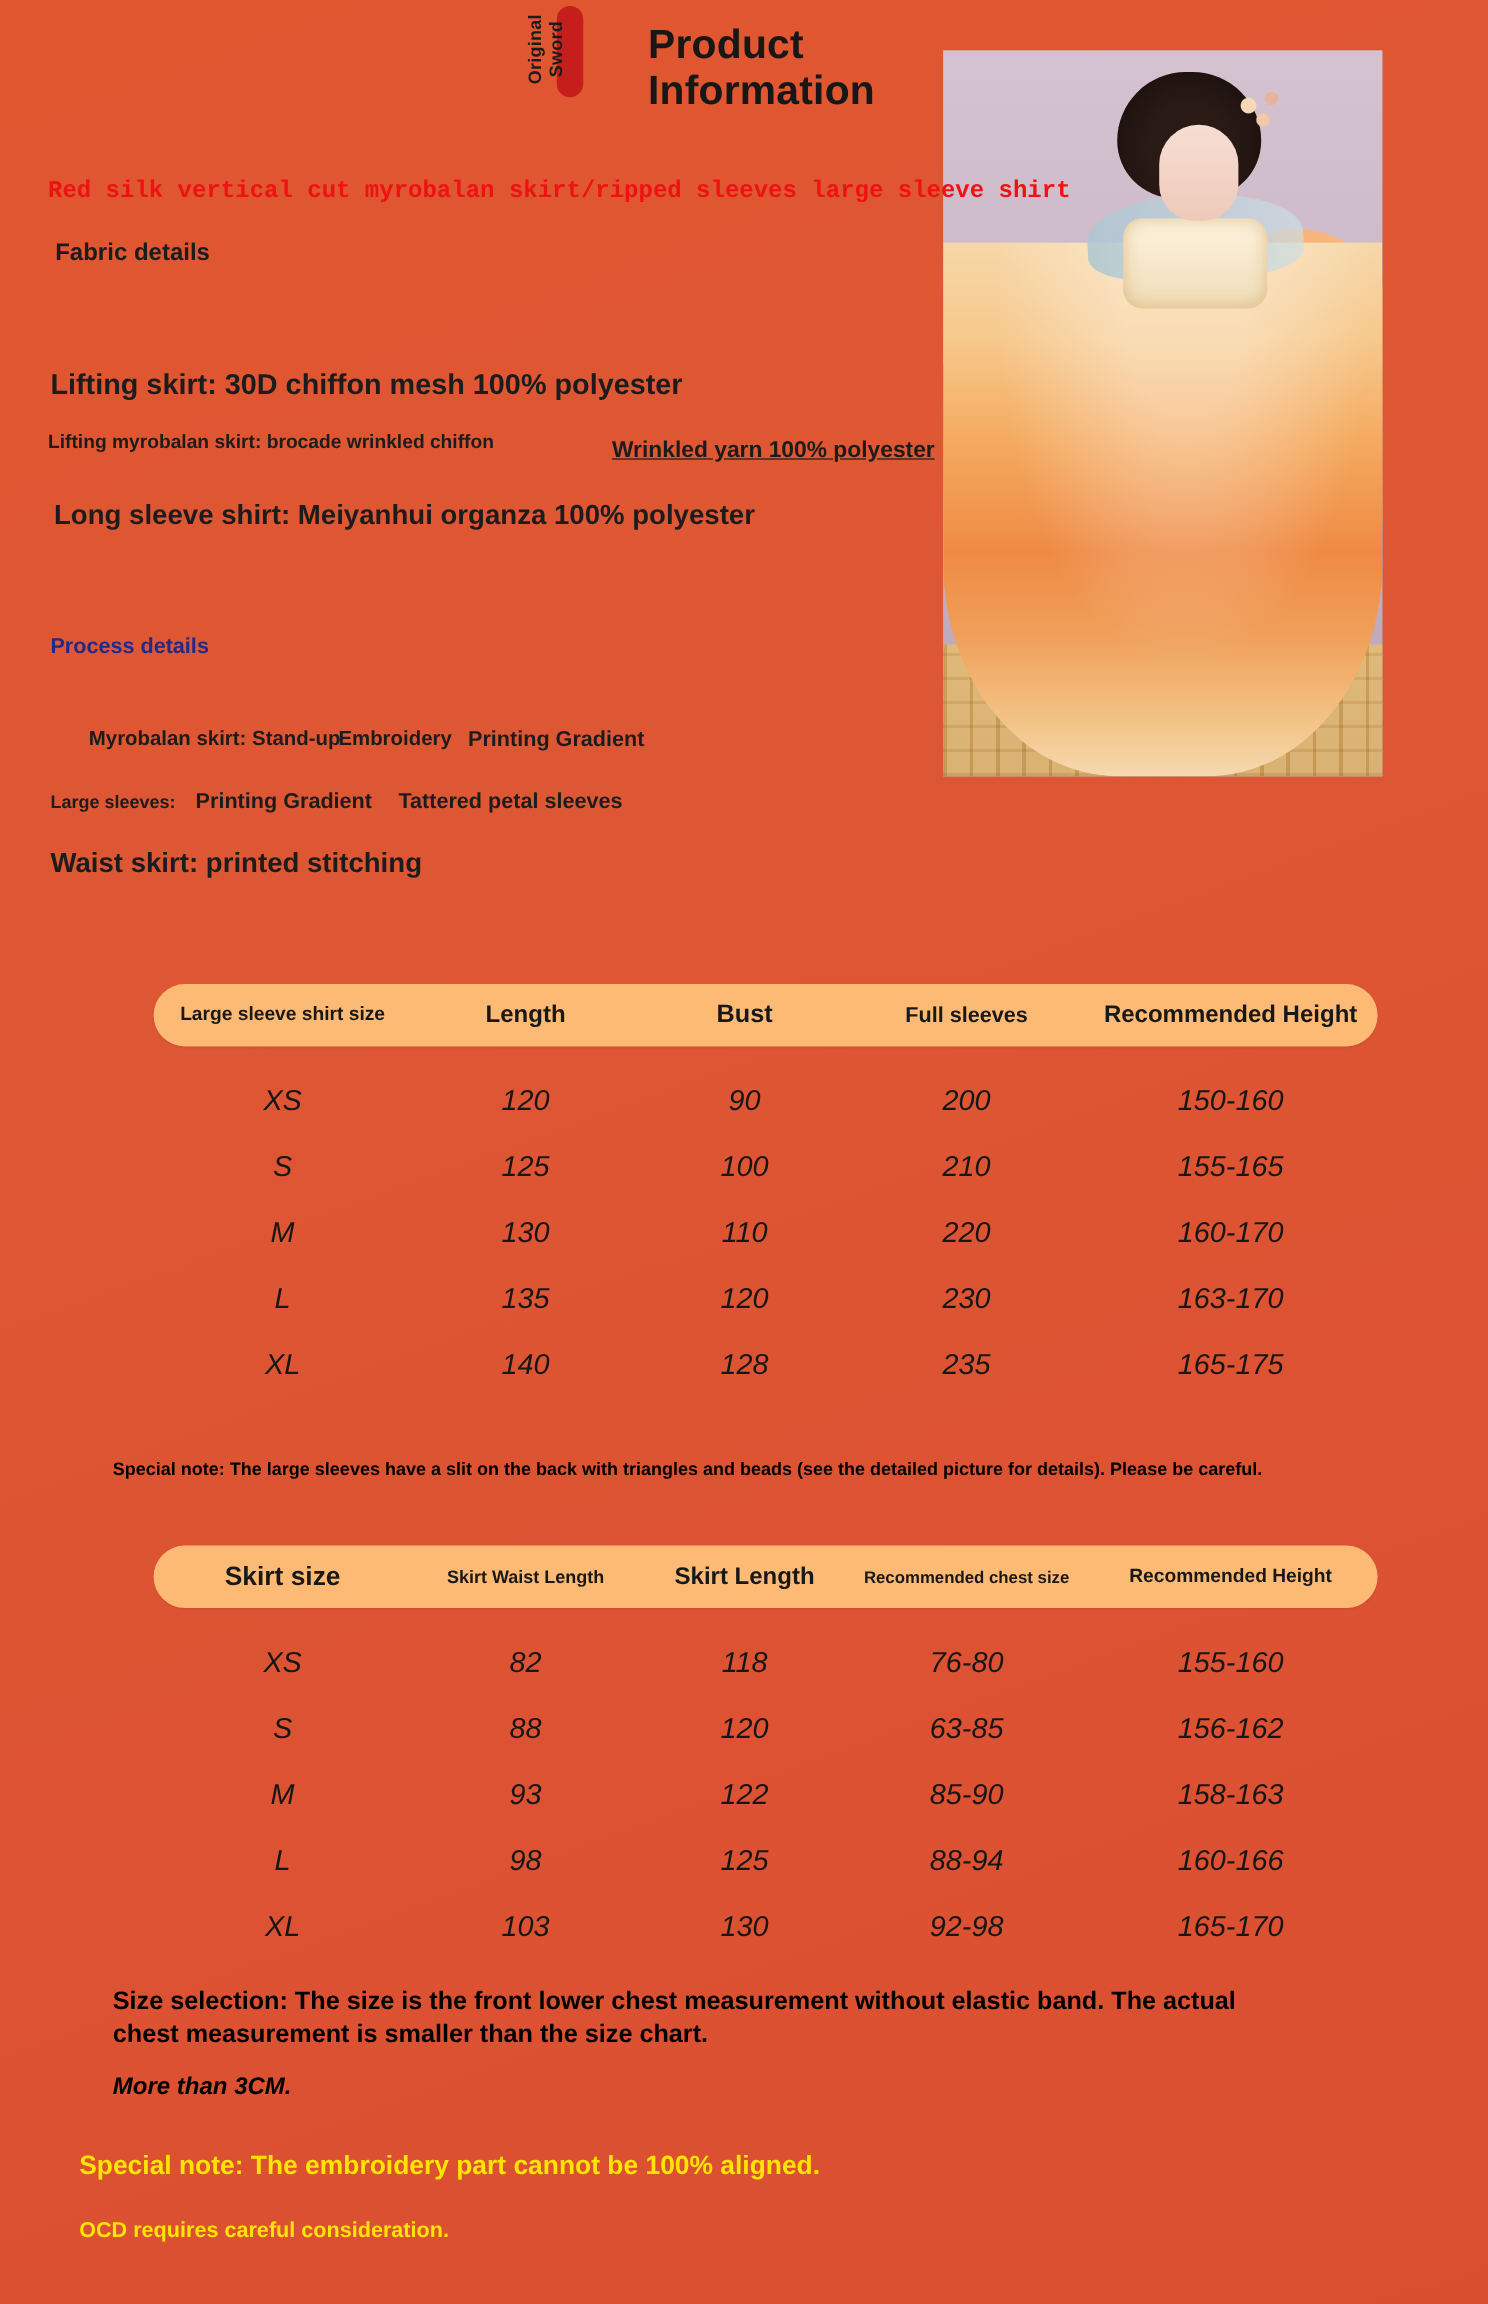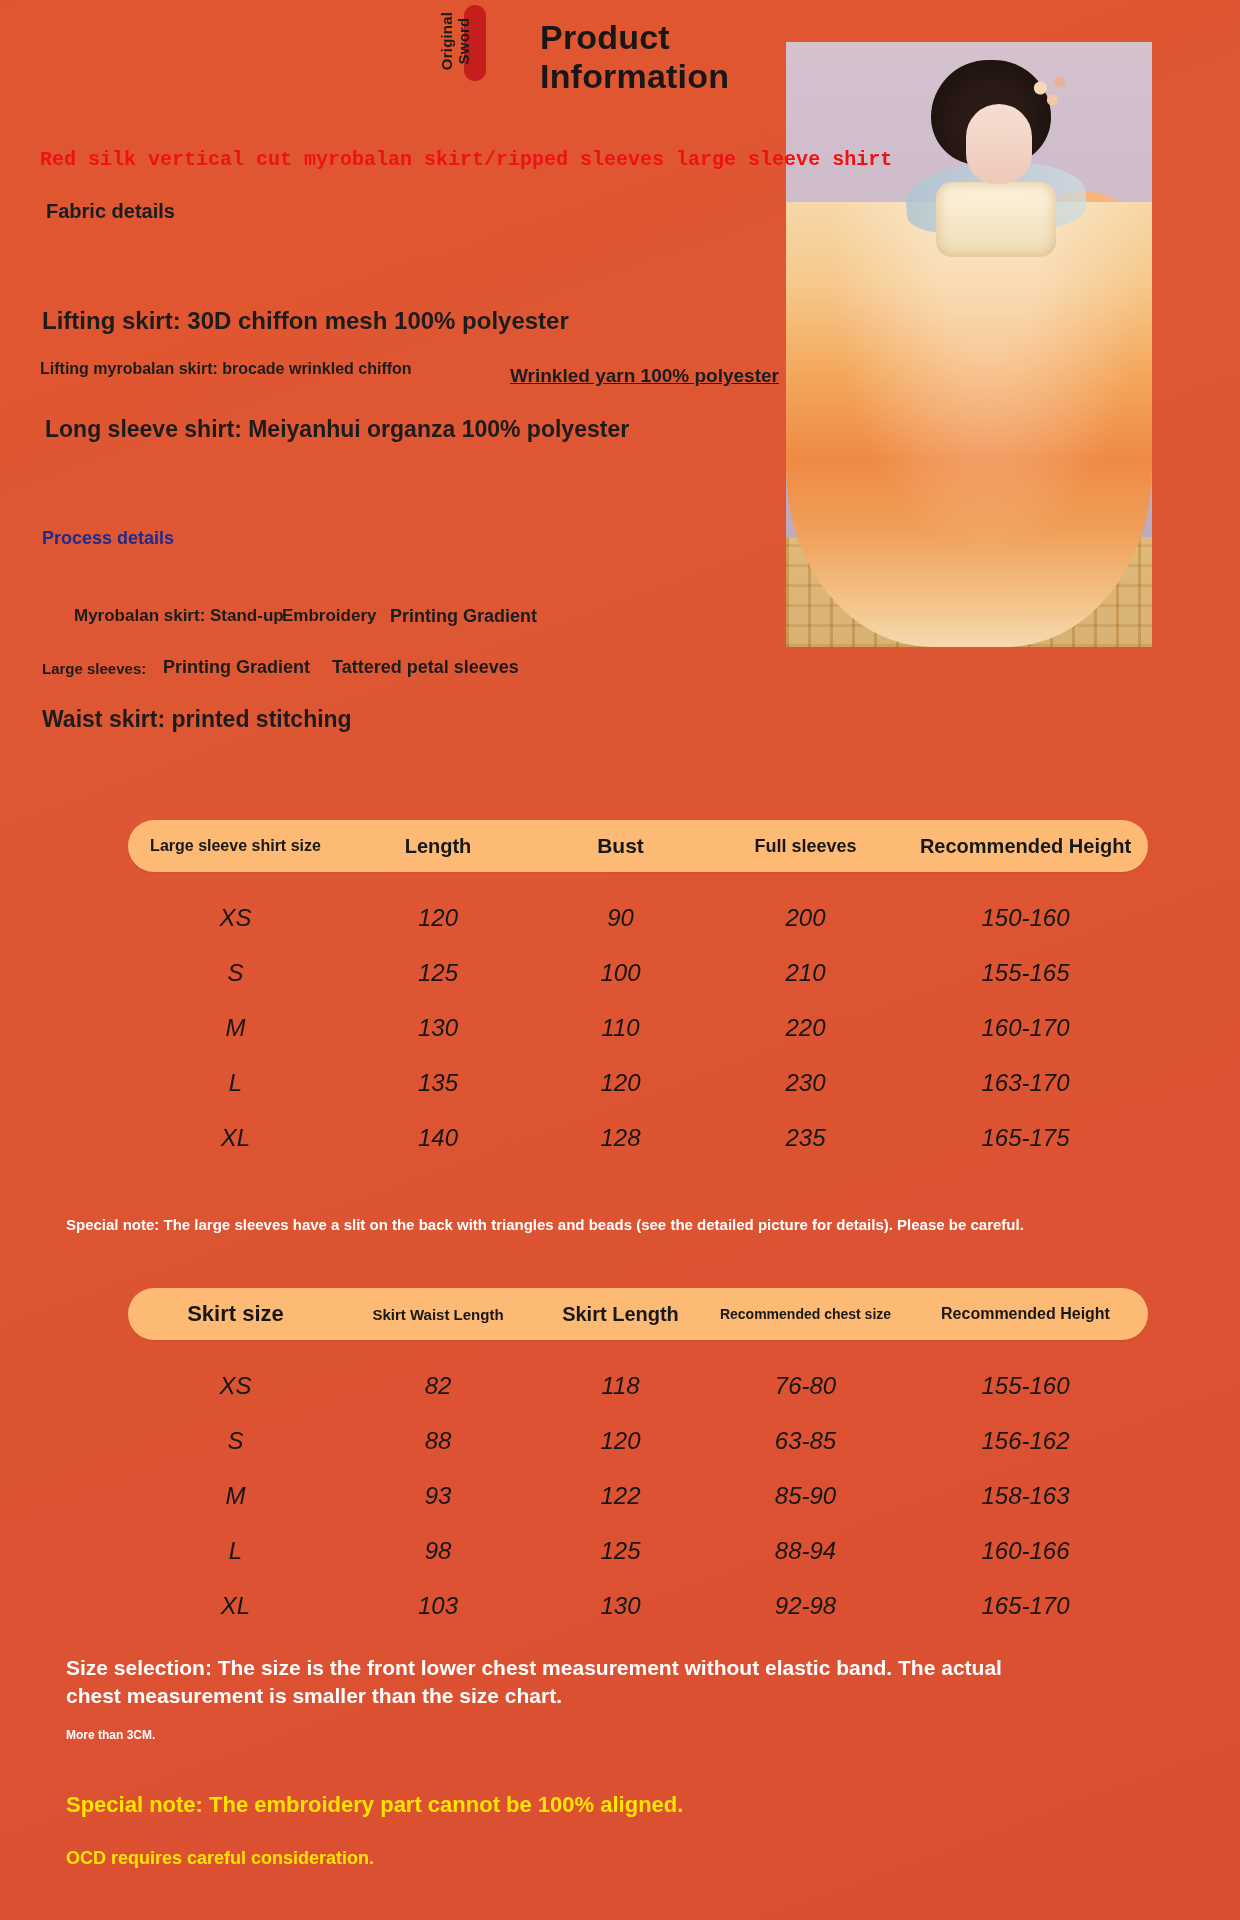--- a/index.html
+++ b/index.html
@@ -131,21 +131,21 @@
     background: linear-gradient(90deg, rgba(173,198,210,.85), rgba(205,222,228,.7));
     border-radius: 50% 50% 30% 30%;
     transform: rotate(-3deg);
   }
 
   
   .txtline { position: absolute; white-space: pre; }
   .l-red   { color: #ef1212; font-weight: bold; font-family: Liberation Mono, monospace; }
   .l-dark  { color: #1c1c1c; font-weight: bold; }
   .l-blue  { color: #1f2a8c; font-weight: bold; }
-  .l-purple{ color: #ffffff; font-weight: bold; }
+  .l-purple{ color: #000000; font-weight: bold; margin-left: 28px; }
   .l-yellow{ color: #ffe400; font-weight: bold; }
 
   
   .table-wrap { position: absolute; left: 128px; width: 1020px; }
   .tbl-head {
     background: #fdba74;
     border-radius: 34px;
     height: 52px;
     display: flex;
     align-items: center;
@@ -319,16 +319,16 @@
     <div class="cell c0">XL</div>
     <div class="cell c1">103</div>
     <div class="cell c2">130</div>
     <div class="cell c3">92-98</div>
     <div class="cell c4">165-170</div>
   </div>
 </div>
 
 <div class="note l-purple" style="left:66px; top:1656px; font-size:21px;">Size selection: The size is the front lower chest measurement without elastic band. The actual</div>
 <div class="note l-purple" style="left:66px; top:1684px; font-size:21px;">chest measurement is smaller than the size chart.</div>
-<div class="note l-purple" style="left:66px; top:1728px; font-size:12px;">More than 3CM.</div>
+<div class="note l-purple" style="left:66px; top:1728px; font-size:20px;font-style:italic;">More than 3CM.</div>
 
 <div class="note l-yellow" style="left:66px; top:1792px; font-size:22px;">Special note: The embroidery part cannot be 100% aligned.</div>
 <div class="note l-yellow" style="left:66px; top:1848px; font-size:18px;">OCD requires careful consideration.</div>
 
 </body></html>

